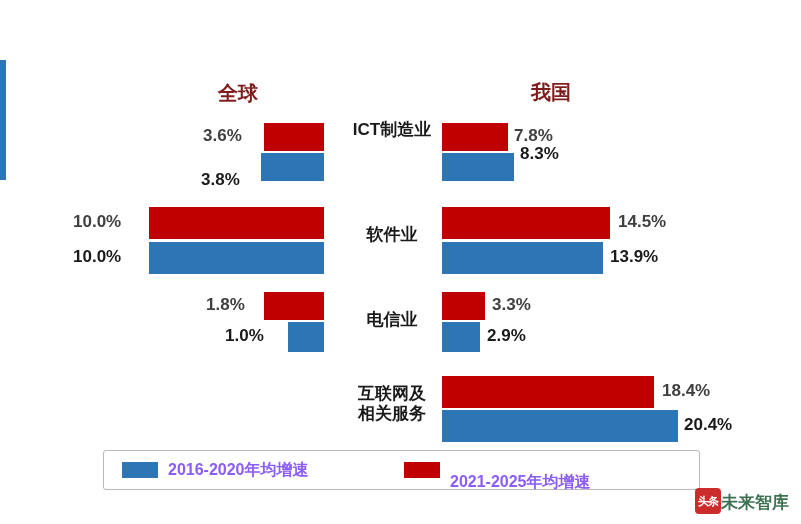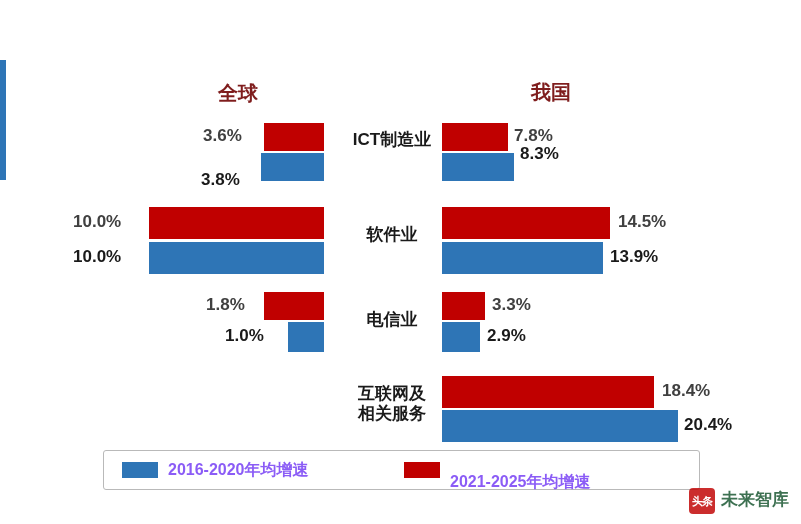--- a/index.html
+++ b/index.html
@@ -72,21 +72,21 @@
   }
   .legend-item{position:absolute;top:9px;height:20px;}
   .legend-swatch{position:absolute;top:2px;width:36px;height:16px;}
   .legend-text{
     position:absolute;font-size:16px;font-weight:bold;color:#8b5cf6;white-space:nowrap;
   }
 
   
   .watermark{
     position:absolute;right:12px;bottom:10px;
-    display:flex;align-items:flex-start;gap:6px;
+    display:flex;align-items:flex-end;
     opacity:0.82;
   }
   .wm-logo{
     width:26px;height:26px;background:#c00000;border-radius:4px;
     color:#fff;font-size:11px;font-weight:bold;line-height:26px;text-align:center;
     letter-spacing:-1px;
   }
   .wm-text{font-size:17px;font-weight:bold;color:#14532d;}
 </style>
 </head>
@@ -95,21 +95,21 @@
 <div class="page">
 
 
   <div class="left-tab"></div>
 
   <div class="chart-area">
 
     <div class="col-title global">全球</div>
     <div class="col-title china">我国</div>
 
-    <div class="cat" style="left:314px;top:70px;text-align:center;">ICT制造业</div>
+    <div class="cat" style="left:314px;top:60px;text-align:center;">ICT制造业</div>
 
     <div class="bar red" style="left:246px;top:63px;width:60px;height:28px;"></div>
     <div class="val red" style="left:185px;top:66px;">3.6%</div>
 
     <div class="bar blue" style="left:243px;top:93px;width:63px;height:28px;"></div>
     <div class="val blue" style="left:183px;top:96px;margin-top:14px;">3.8%</div>
 
     <div class="bar red" style="left:424px;top:63px;width:66px;height:28px;"></div>
     <div class="val red" style="left:496px;top:66px;">7.8%</div>
 

